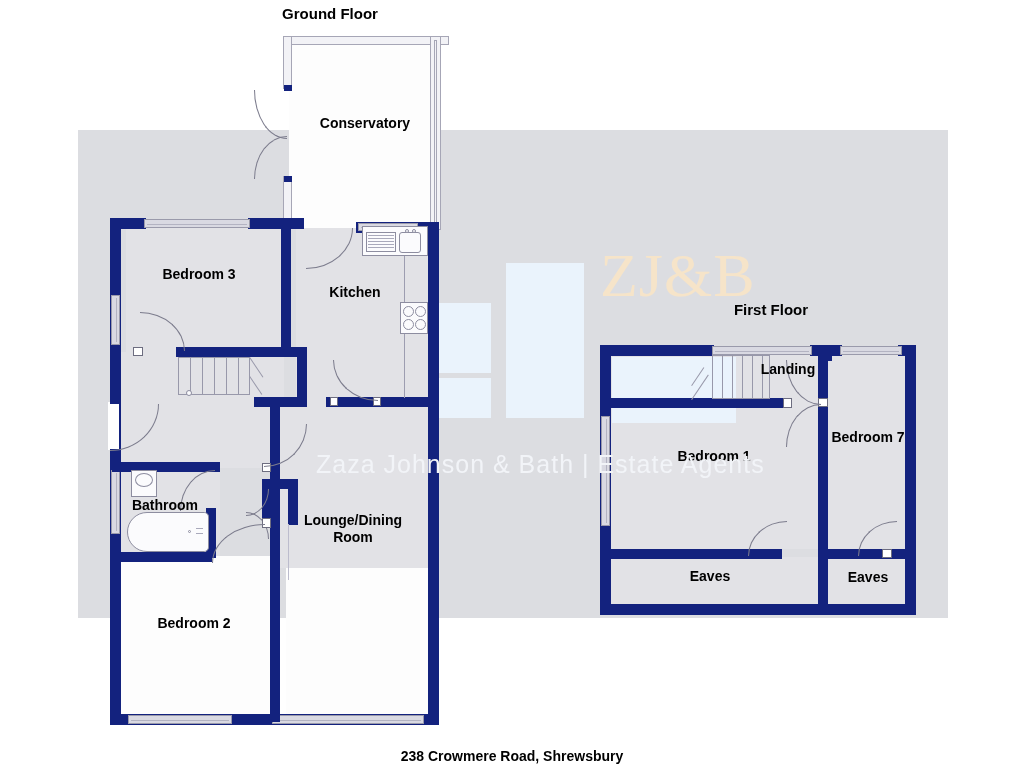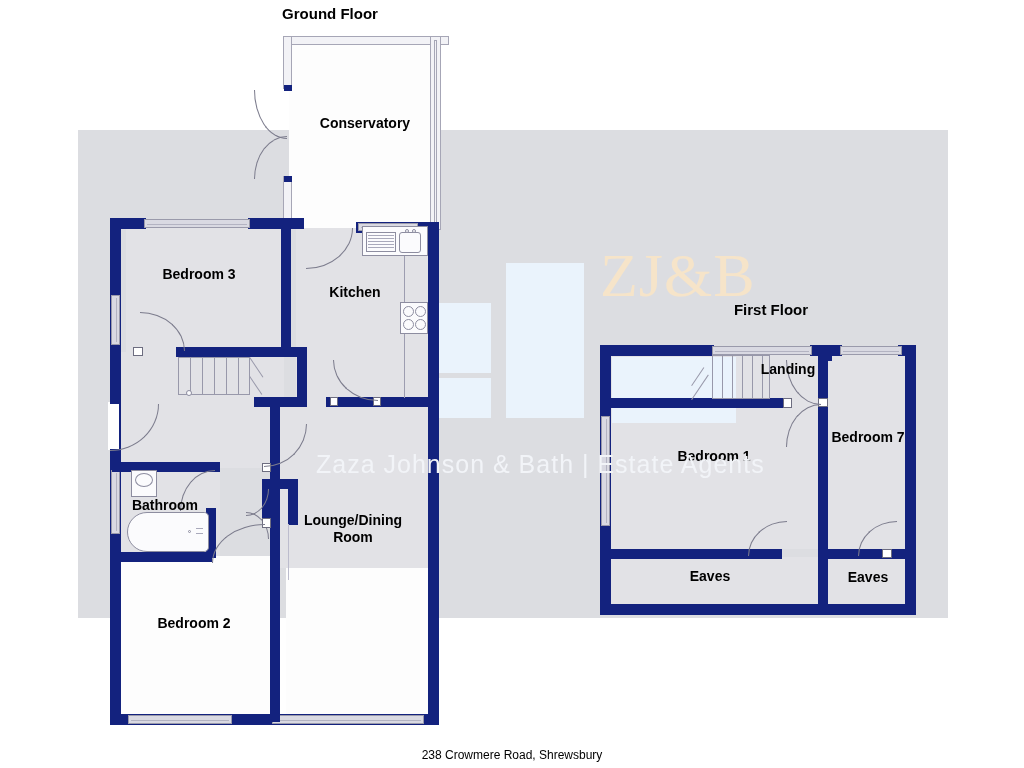--- a/index.html
+++ b/index.html
@@ -39,21 +39,21 @@
 
   
   .jamb{position:absolute;background:#ffffff;border:1px solid #6d6d80;
         box-sizing:border-box;}
 
   
   .lbl{position:absolute;font-weight:bold;color:#000;text-align:center;
        line-height:1.18;white-space:pre-line;}
   .floor-title{position:absolute;font-weight:bold;font-size:15px;color:#000;
        text-align:center;}
-  .caption{position:absolute;font-weight:normal;font-size:12px;color:#000;
+  .caption{position:absolute;font-weight:bold;font-size:14px;color:#000;
        text-align:center;width:100%;}
 
   
   .wm-text{position:absolute;color:#f2f4f8;font-size:25px;letter-spacing:1px;
        white-space:nowrap;pointer-events:none;}
   .wm-logo{position:absolute;color:#f6e4c9;font-size:62px;font-weight:normal;
        font-family:"Liberation Serif",serif;letter-spacing:1px;
        white-space:nowrap;pointer-events:none;}
 
   

